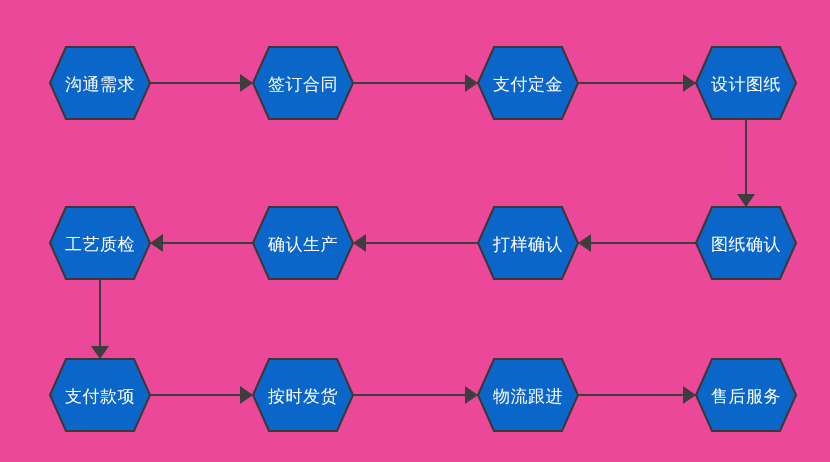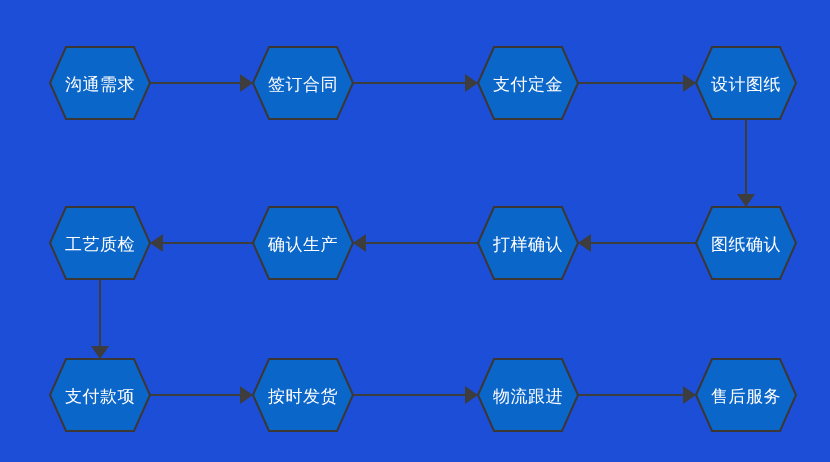--- a/index.html
+++ b/index.html
@@ -7,21 +7,21 @@
     padding: 0;
     background: #000000;
   }
   body {
     font-family: "DejaVu Sans", "Liberation Sans", sans-serif;
   }
   #canvas {
     position: relative;
     width: 830px;
     height: 462px;
-    background: #1d4ed8;
+    background: #ec4899;
     overflow: hidden;
   }
   #flow-svg {
     position: absolute;
     left: 0;
     top: 0;
     width: 830px;
     height: 462px;
     display: block;
   }

